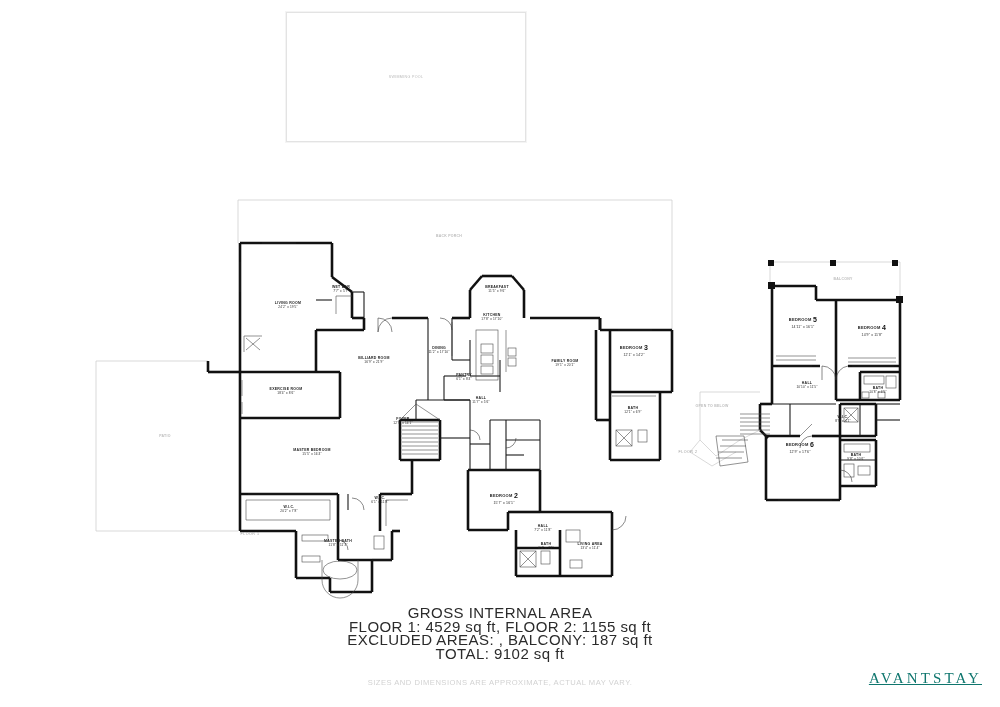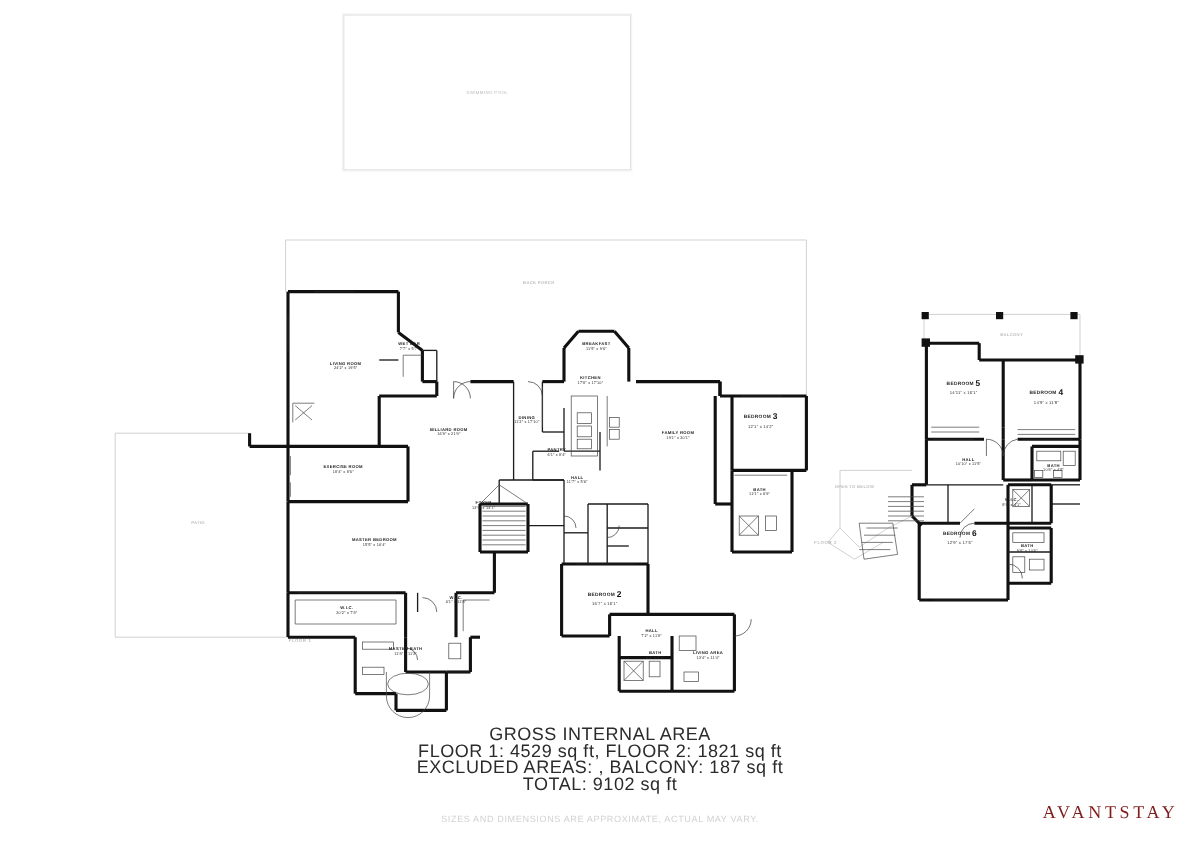--- a/index.html
+++ b/index.html
@@ -135,24 +135,25 @@
     white-space: nowrap;
   }
 
   
   .brand {
     position: absolute;
     right: 18px;
     bottom: 20px;
     font-size: 15px;
     letter-spacing: 3.1px;
-    color: #7f1d1d;
+    color: #0f766e;
     font-family: "Liberation Serif", serif;
     font-weight: 400;
     white-space: nowrap;
+    text-decoration: underline;
   }
 </style>
 </head>
 <body>
 
 <div id="page">
 
   <div class="pool-box">
     <div class="pool-label">SWIMMING POOL</div>
   </div>
@@ -607,21 +608,21 @@
     </div>
     <div class="room-label faint" style="left:712px; top:406px;">
       <span class="rl-name">OPEN TO BELOW</span>
     </div>
 
     <div class="floor-tag" style="left:688px; top:452px;">FLOOR 2</div>
   </div>
 
   <div class="footer">
     <div class="footer-line">GROSS INTERNAL AREA</div>
-    <div class="footer-line">FLOOR 1: 4529 sq ft, FLOOR 2: 1821 sq ft</div>
+    <div class="footer-line">FLOOR 1: 4529 sq ft, FLOOR 2: 1155 sq ft</div>
     <div class="footer-line">EXCLUDED AREAS: , BALCONY: 187 sq ft</div>
     <div class="footer-line">TOTAL: 9102 sq ft</div>
     <div class="footer-disclaimer">SIZES AND DIMENSIONS ARE APPROXIMATE, ACTUAL MAY VARY.</div>
   </div>
 
   <div class="brand">AVANTSTAY</div>
 
 </div>
 
 </body></html>

